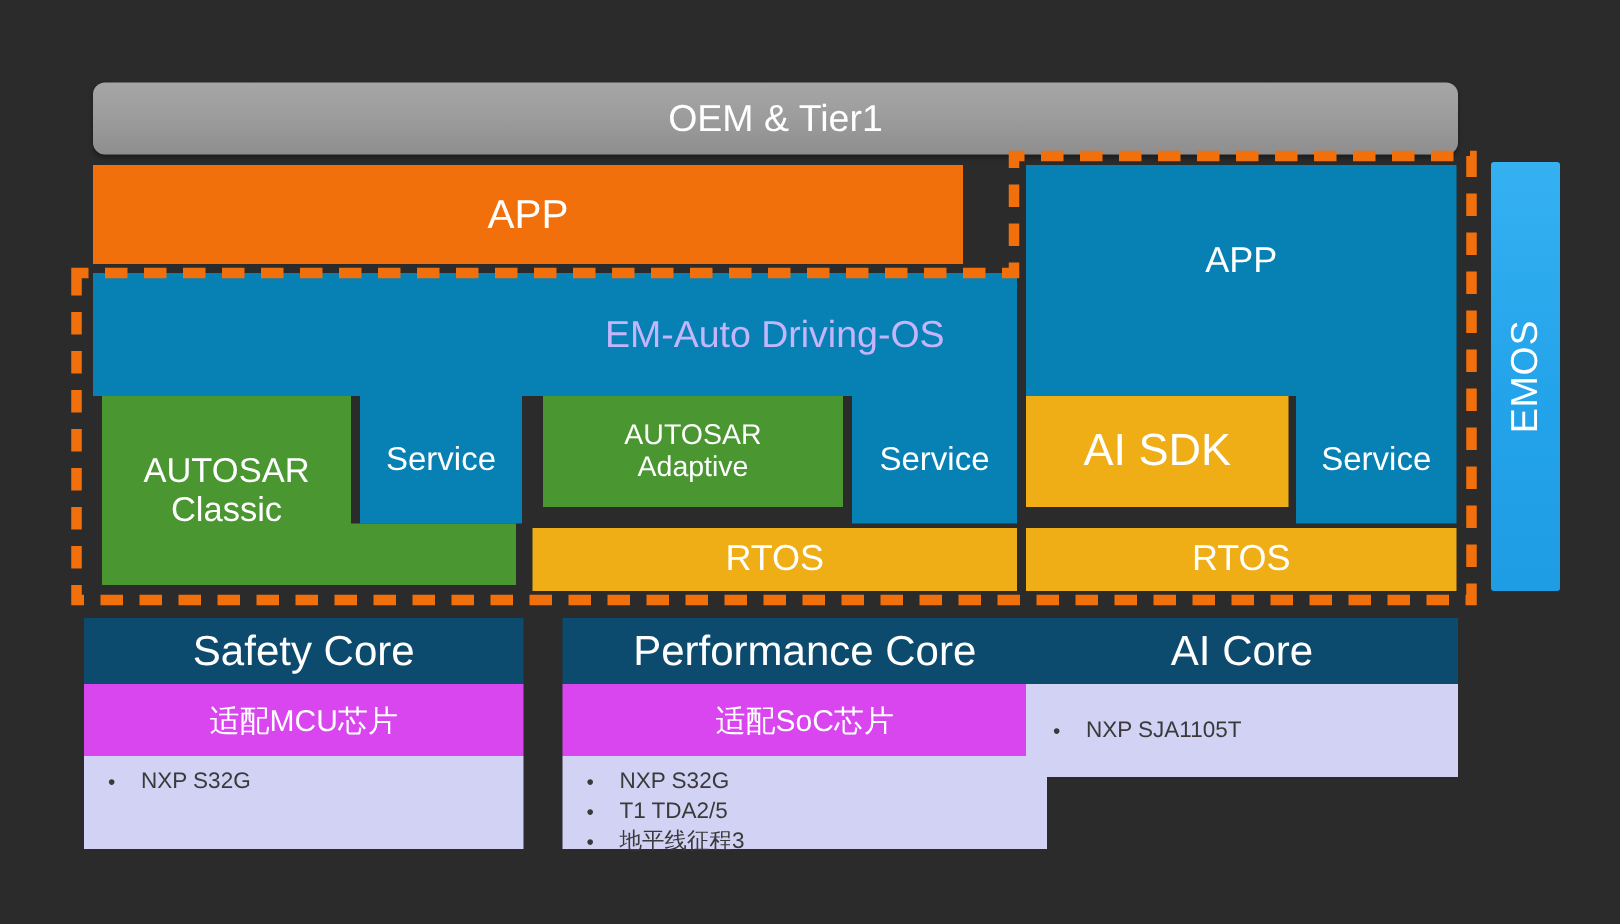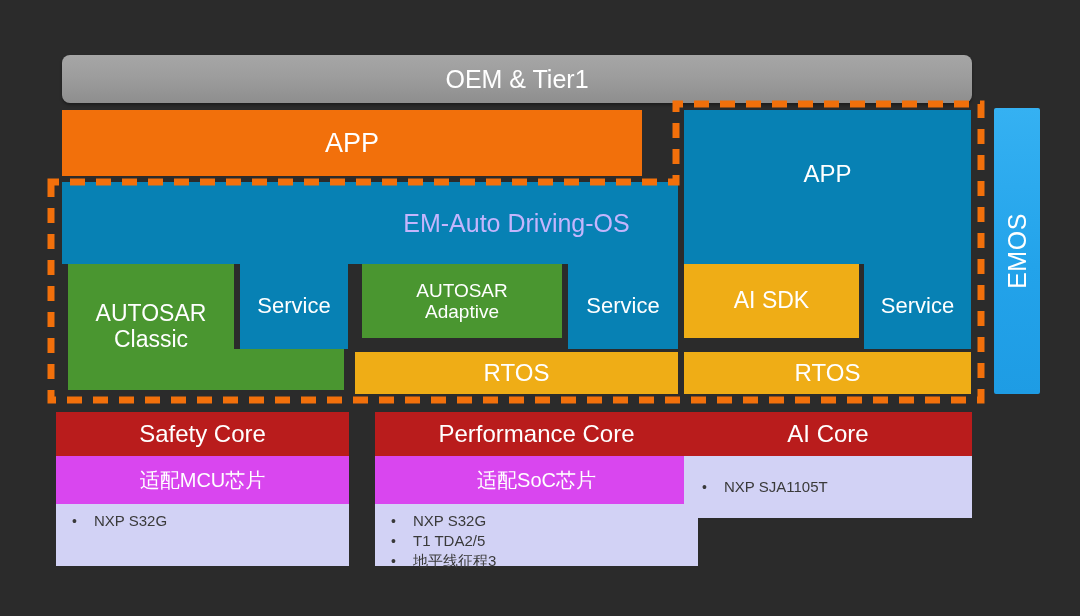--- a/index.html
+++ b/index.html
@@ -58,21 +58,21 @@
     left:68px;top:264px;width:166px;height:126px;background:#4a9630;
     font-size:23px;z-index:3;
   }
   #autosar-classic-ext{
     left:68px;top:349px;width:276px;height:41px;background:#4a9630;z-index:2;
   }
   #autosar-adaptive{
     left:362px;top:264px;width:200px;height:74px;background:#4a9630;font-size:19px;
   }
   #ai-sdk{
-    left:684px;top:264px;width:175px;height:74px;background:#efad16;font-size:23px;
+    left:684px;top:264px;width:175px;height:74px;background:#efad16;font-size:30px;
   }
   #rtos1{left:355px;top:352px;width:323px;height:42px;background:#efad16;font-size:24px;}
   #rtos2{left:684px;top:352px;width:287px;height:42px;background:#efad16;font-size:24px;}
 
   
   #emos{
     left:994px;top:108px;width:46px;height:286px;
     background:linear-gradient(180deg,#35b1f2 0%,#23a3ea 55%,#1e9ce4 100%);
     border-radius:2px;
   }
@@ -80,23 +80,23 @@
     transform:rotate(-90deg);white-space:nowrap;font-size:25px;color:#fff;
     letter-spacing:.5px;
   }
 
   
   #dash-svg{position:absolute;left:0;top:0;width:1080px;height:616px;pointer-events:none;z-index:6;}
 
   
   .core-col{position:absolute;top:412px;}
   .core-title{
-    box-sizing:border-box;width:100%;height:44px;background:#b91c1c;
+    box-sizing:border-box;width:100%;height:44px;background:#0c4a6e;
     display:flex;align-items:center;justify-content:center;
-    color:#fff;font-size:24px;
+    color:#fff;font-size:28px;
   }
   .core-sub{
     box-sizing:border-box;width:100%;height:48px;background:#d946ef;
     display:flex;align-items:center;justify-content:center;
     color:#fff;font-size:20px;
   }
   .core-body{
     box-sizing:border-box;width:100%;height:62px;background:#d2d2f5;
     padding:7px 0 0 0;
   }

